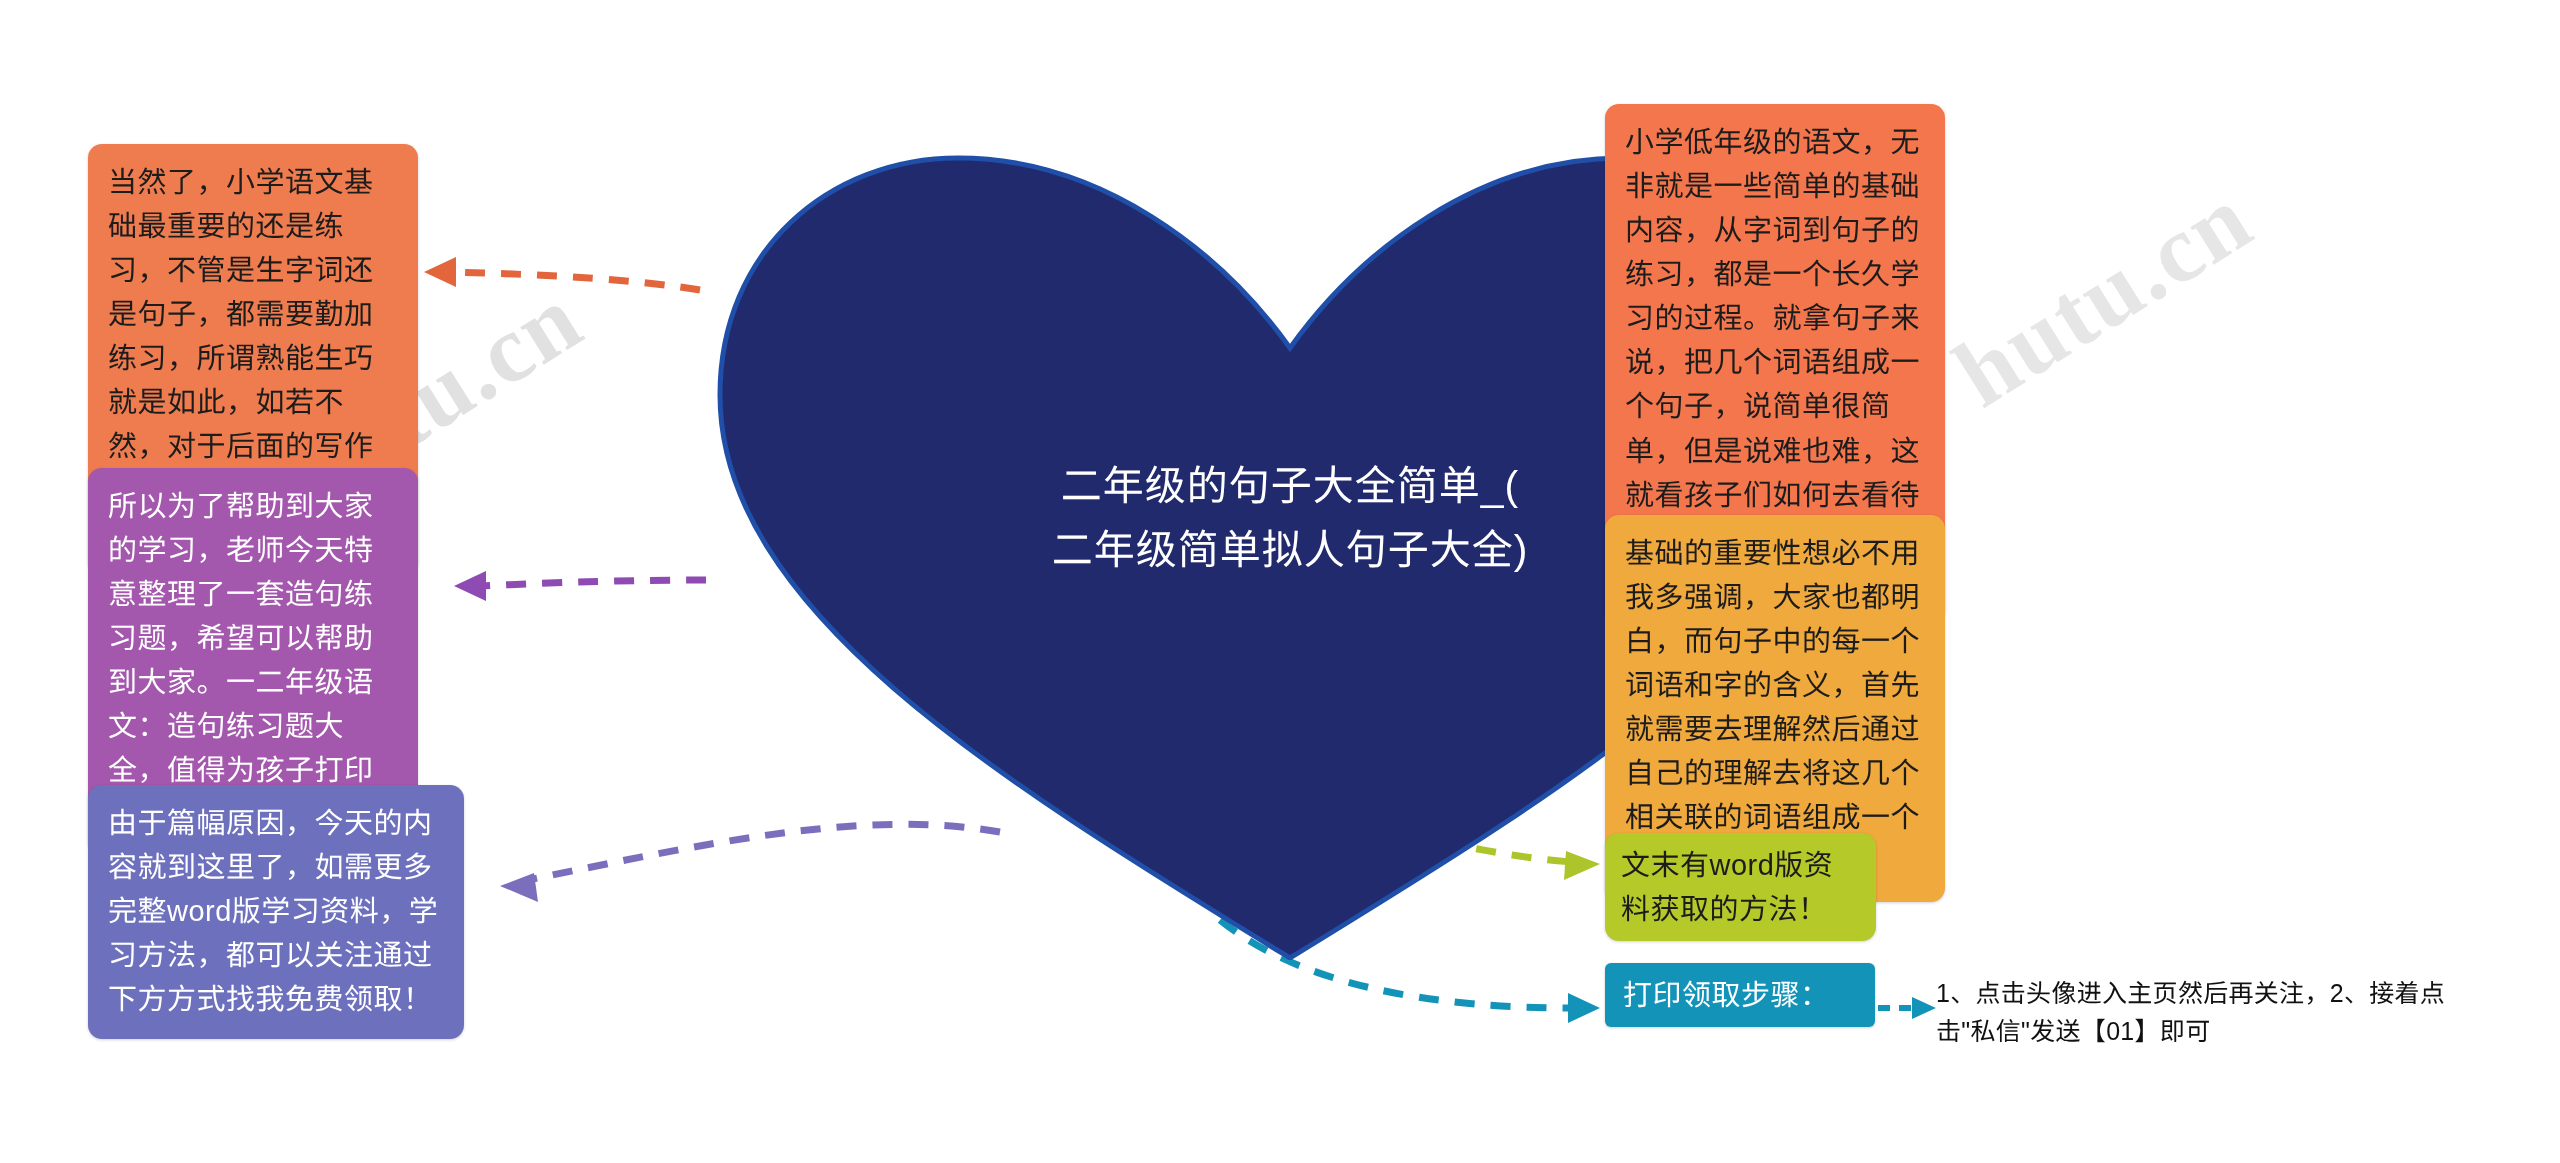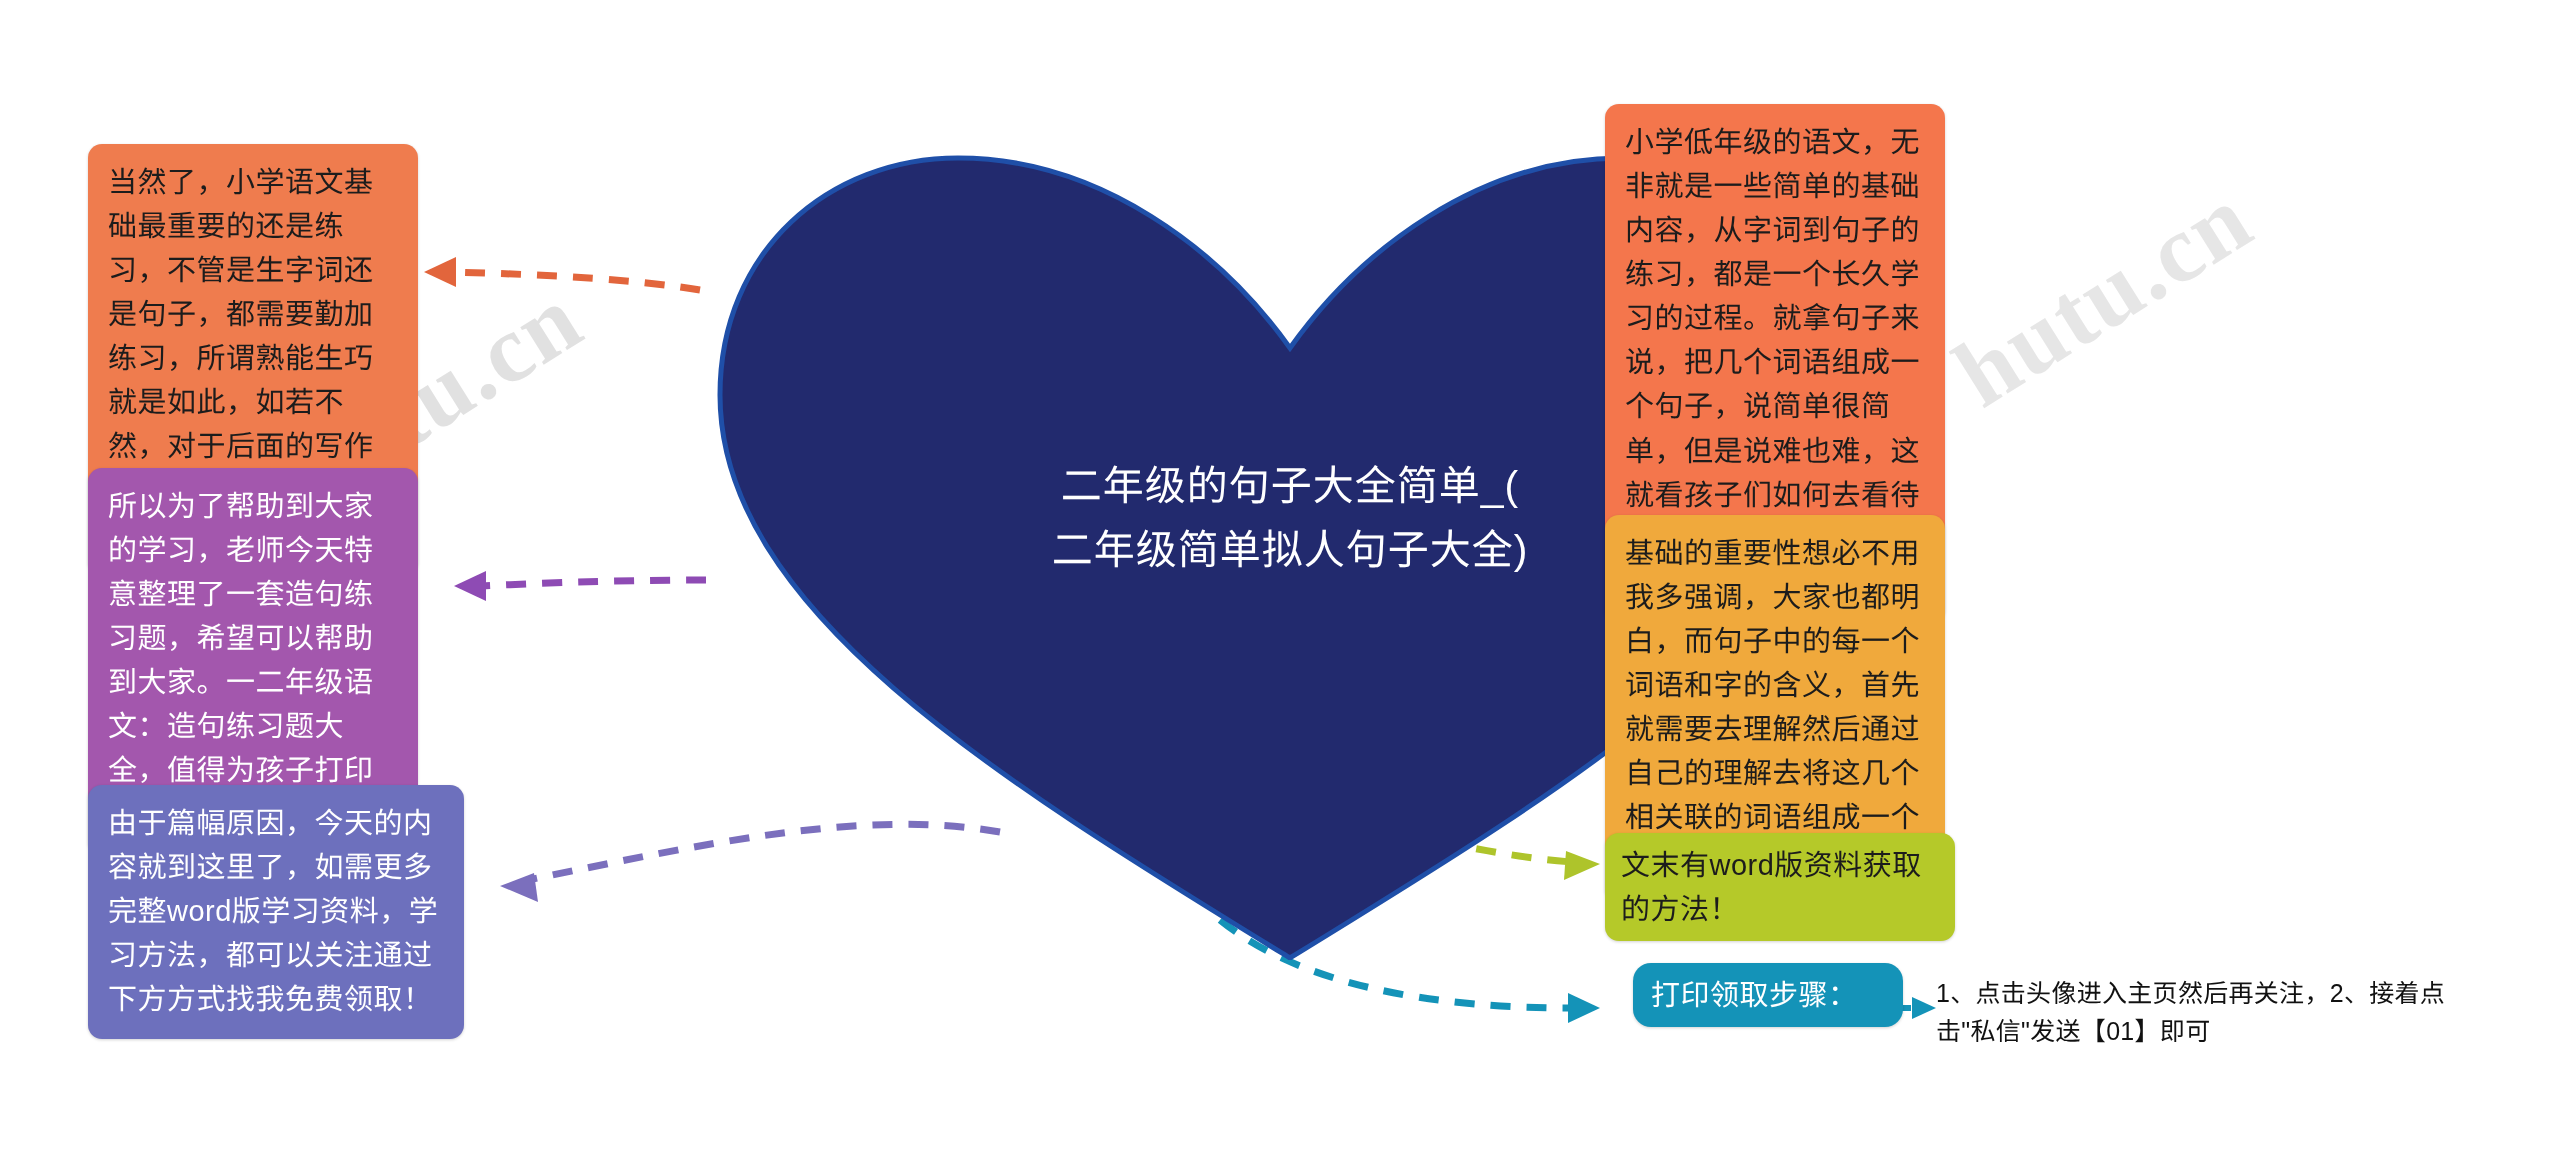--- a/index.html
+++ b/index.html
@@ -67,21 +67,21 @@
   .card.dark-text{color:#1c1c1c;}
   .card.light-text{color:#ffffff;}
 
   
   .c-l1{left:88px;top:144px;width:330px;}
   .c-l2{left:88px;top:468px;width:330px;}
   .c-l3{left:88px;top:785px;width:376px;}
   
   .c-r1{left:1605px;top:104px;width:340px;}
   .c-r2{left:1605px;top:515px;width:340px;}
-  .c-r3{left:1605px;top:833px;width:350px;padding:10px 16px;}
+  .c-r3{left:1605px;top:833px;width:271px;padding:10px 16px;}
   .c-r4{left:1605px;top:963px;width:270px;padding:10px 18px;}
 
   .side-note{
     position:absolute;
     left:1936px;top:975px;
     width:545px;
     font-size:25px;
     line-height:1.5;
     color:#111;
     letter-spacing:.3px;
@@ -163,17 +163,17 @@
   <div class="card c-l2 light-text" style="background:#a357ad">所以为了帮助到大家的学习，老师今天特意整理了一套造句练习题，希望可以帮助到大家。一二年级语文：造句练习题大全，值得为孩子打印练习！</div>
 
   <div class="card c-l3 light-text" style="background:#6d70bd">由于篇幅原因，今天的内容就到这里了，如需更多完整word版学习资料，学习方法，都可以关注通过下方方式找我免费领取！</div>
 
   <div class="card c-r1 dark-text" style="background:#f4764c">小学低年级的语文，无非就是一些简单的基础内容，从字词到句子的练习，都是一个长久学习的过程。就拿句子来说，把几个词语组成一个句子，说简单很简单，但是说难也难，这就看孩子们如何去看待了。事实上是很简单的。</div>
 
   <div class="card c-r2 dark-text" style="background:#f0a93c">基础的重要性想必不用我多强调，大家也都明白，而句子中的每一个词语和字的含义，首先就需要去理解然后通过自己的理解去将这几个相关联的词语组成一个句子。</div>
 
   <div class="card c-r3 dark-text" style="background:#b5c929">文末有word版资料获取的方法！</div>
 
-  <div class="card c-r4 light-text" style="background:#1493b8;border-radius:18px;margin-left:28px;">打印领取步骤：</div>
+  <div class="card c-r4 light-text" style="background:#1493b8;border-radius:6px;">打印领取步骤：</div>
 
   <div class="side-note">1、点击头像进入主页然后再关注，2、接着点击"私信"发送【01】即可</div>
 
 </div>
 
 </body></html>

